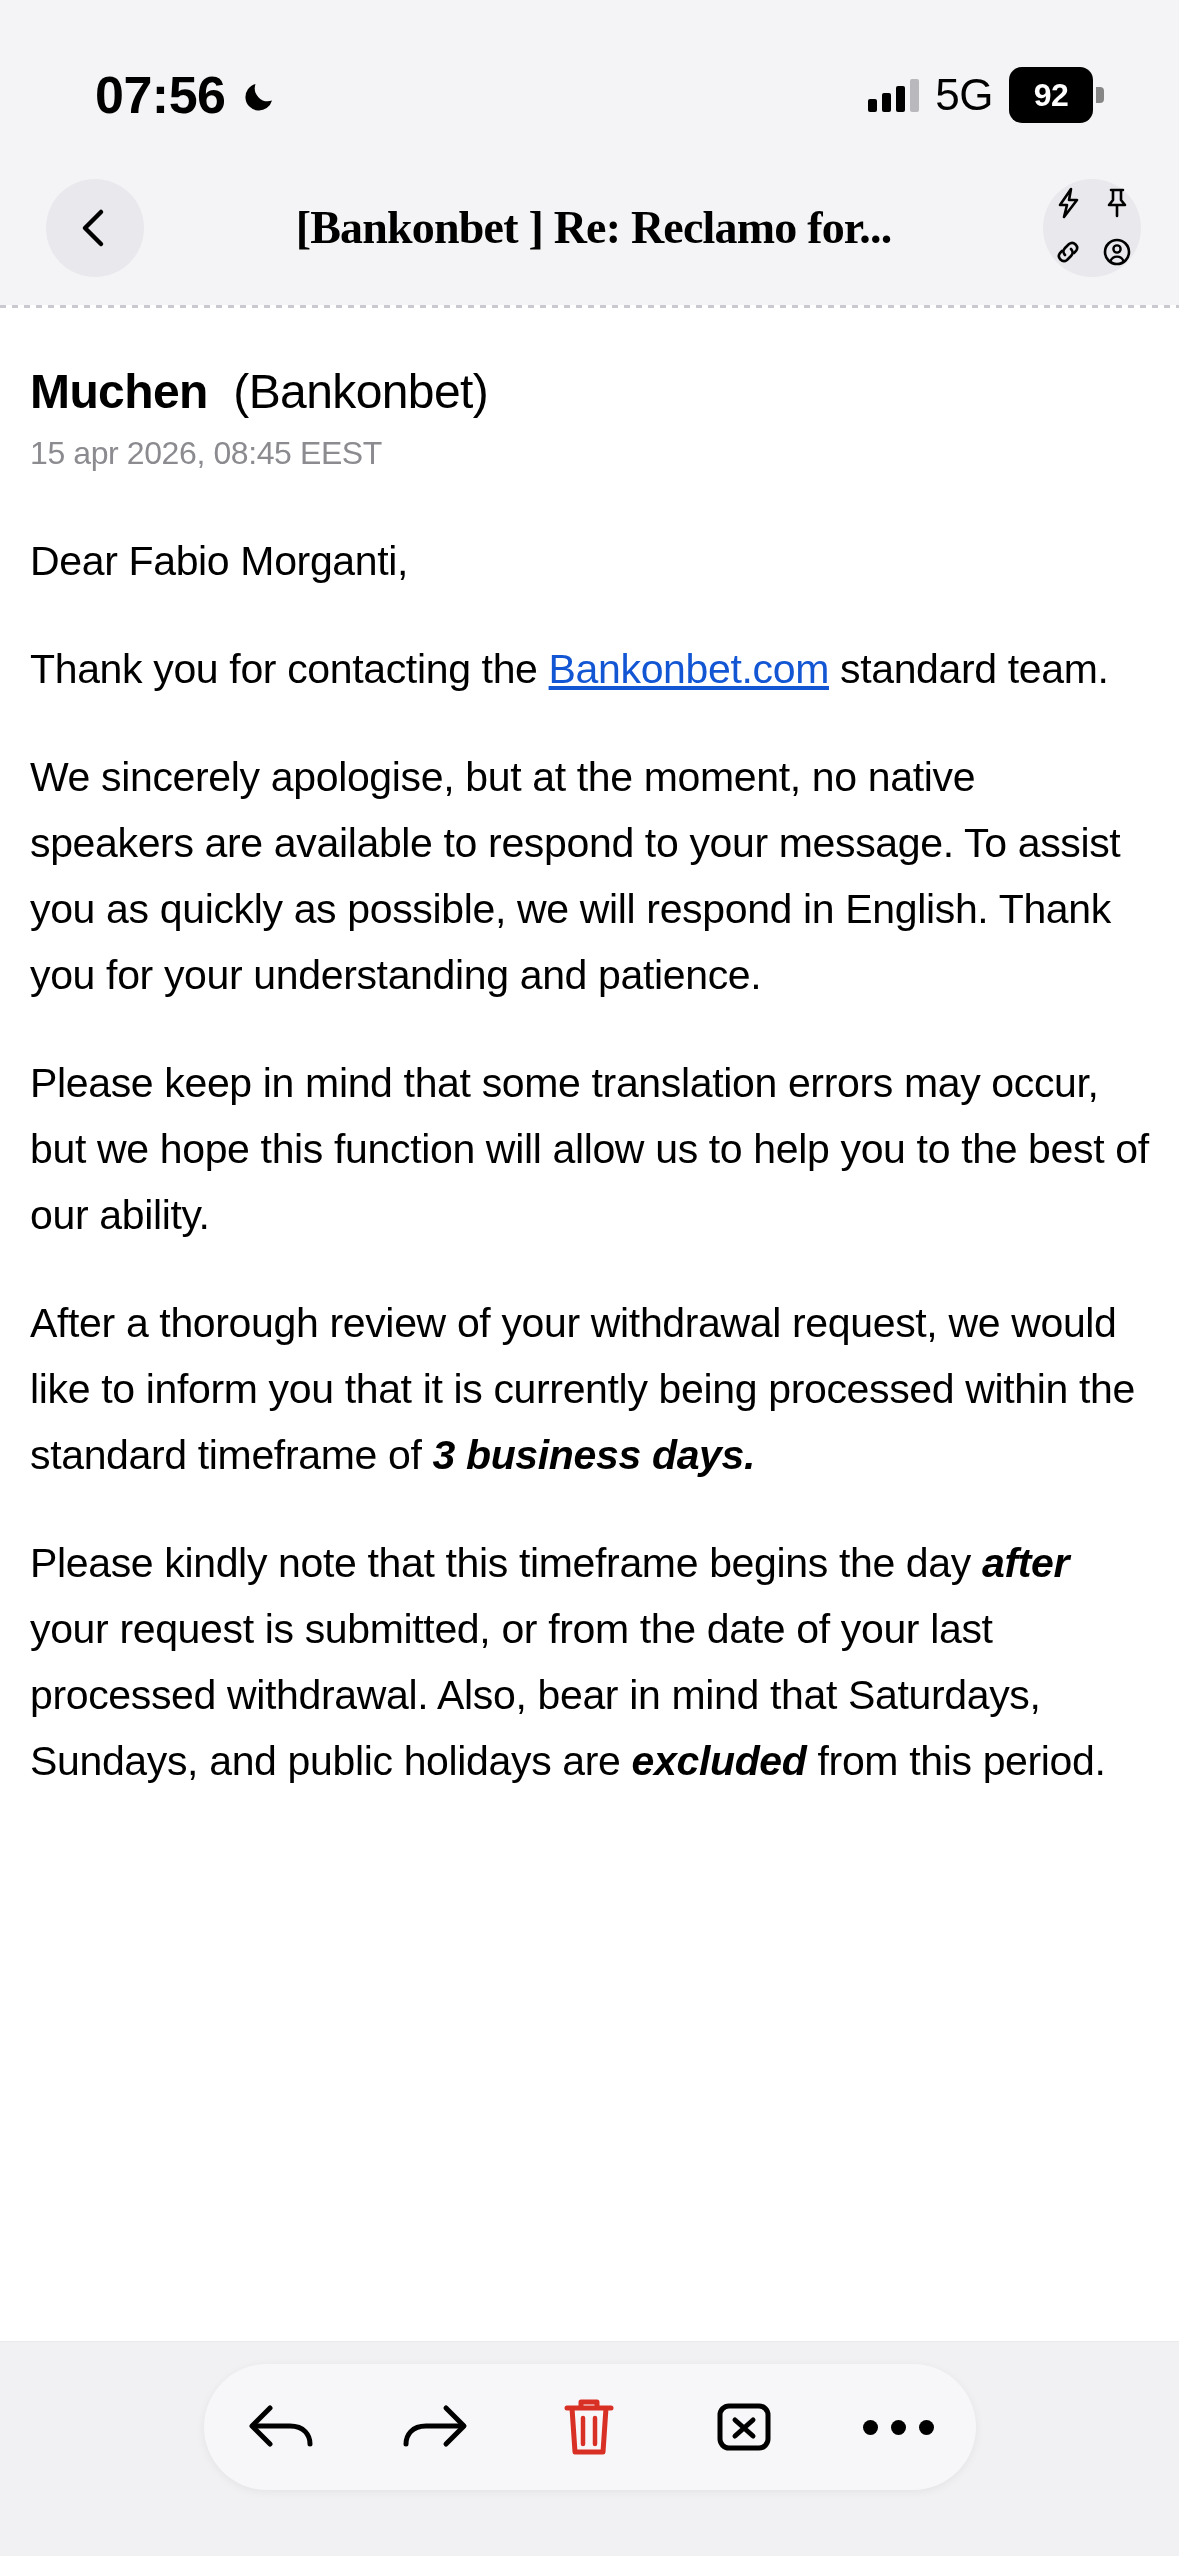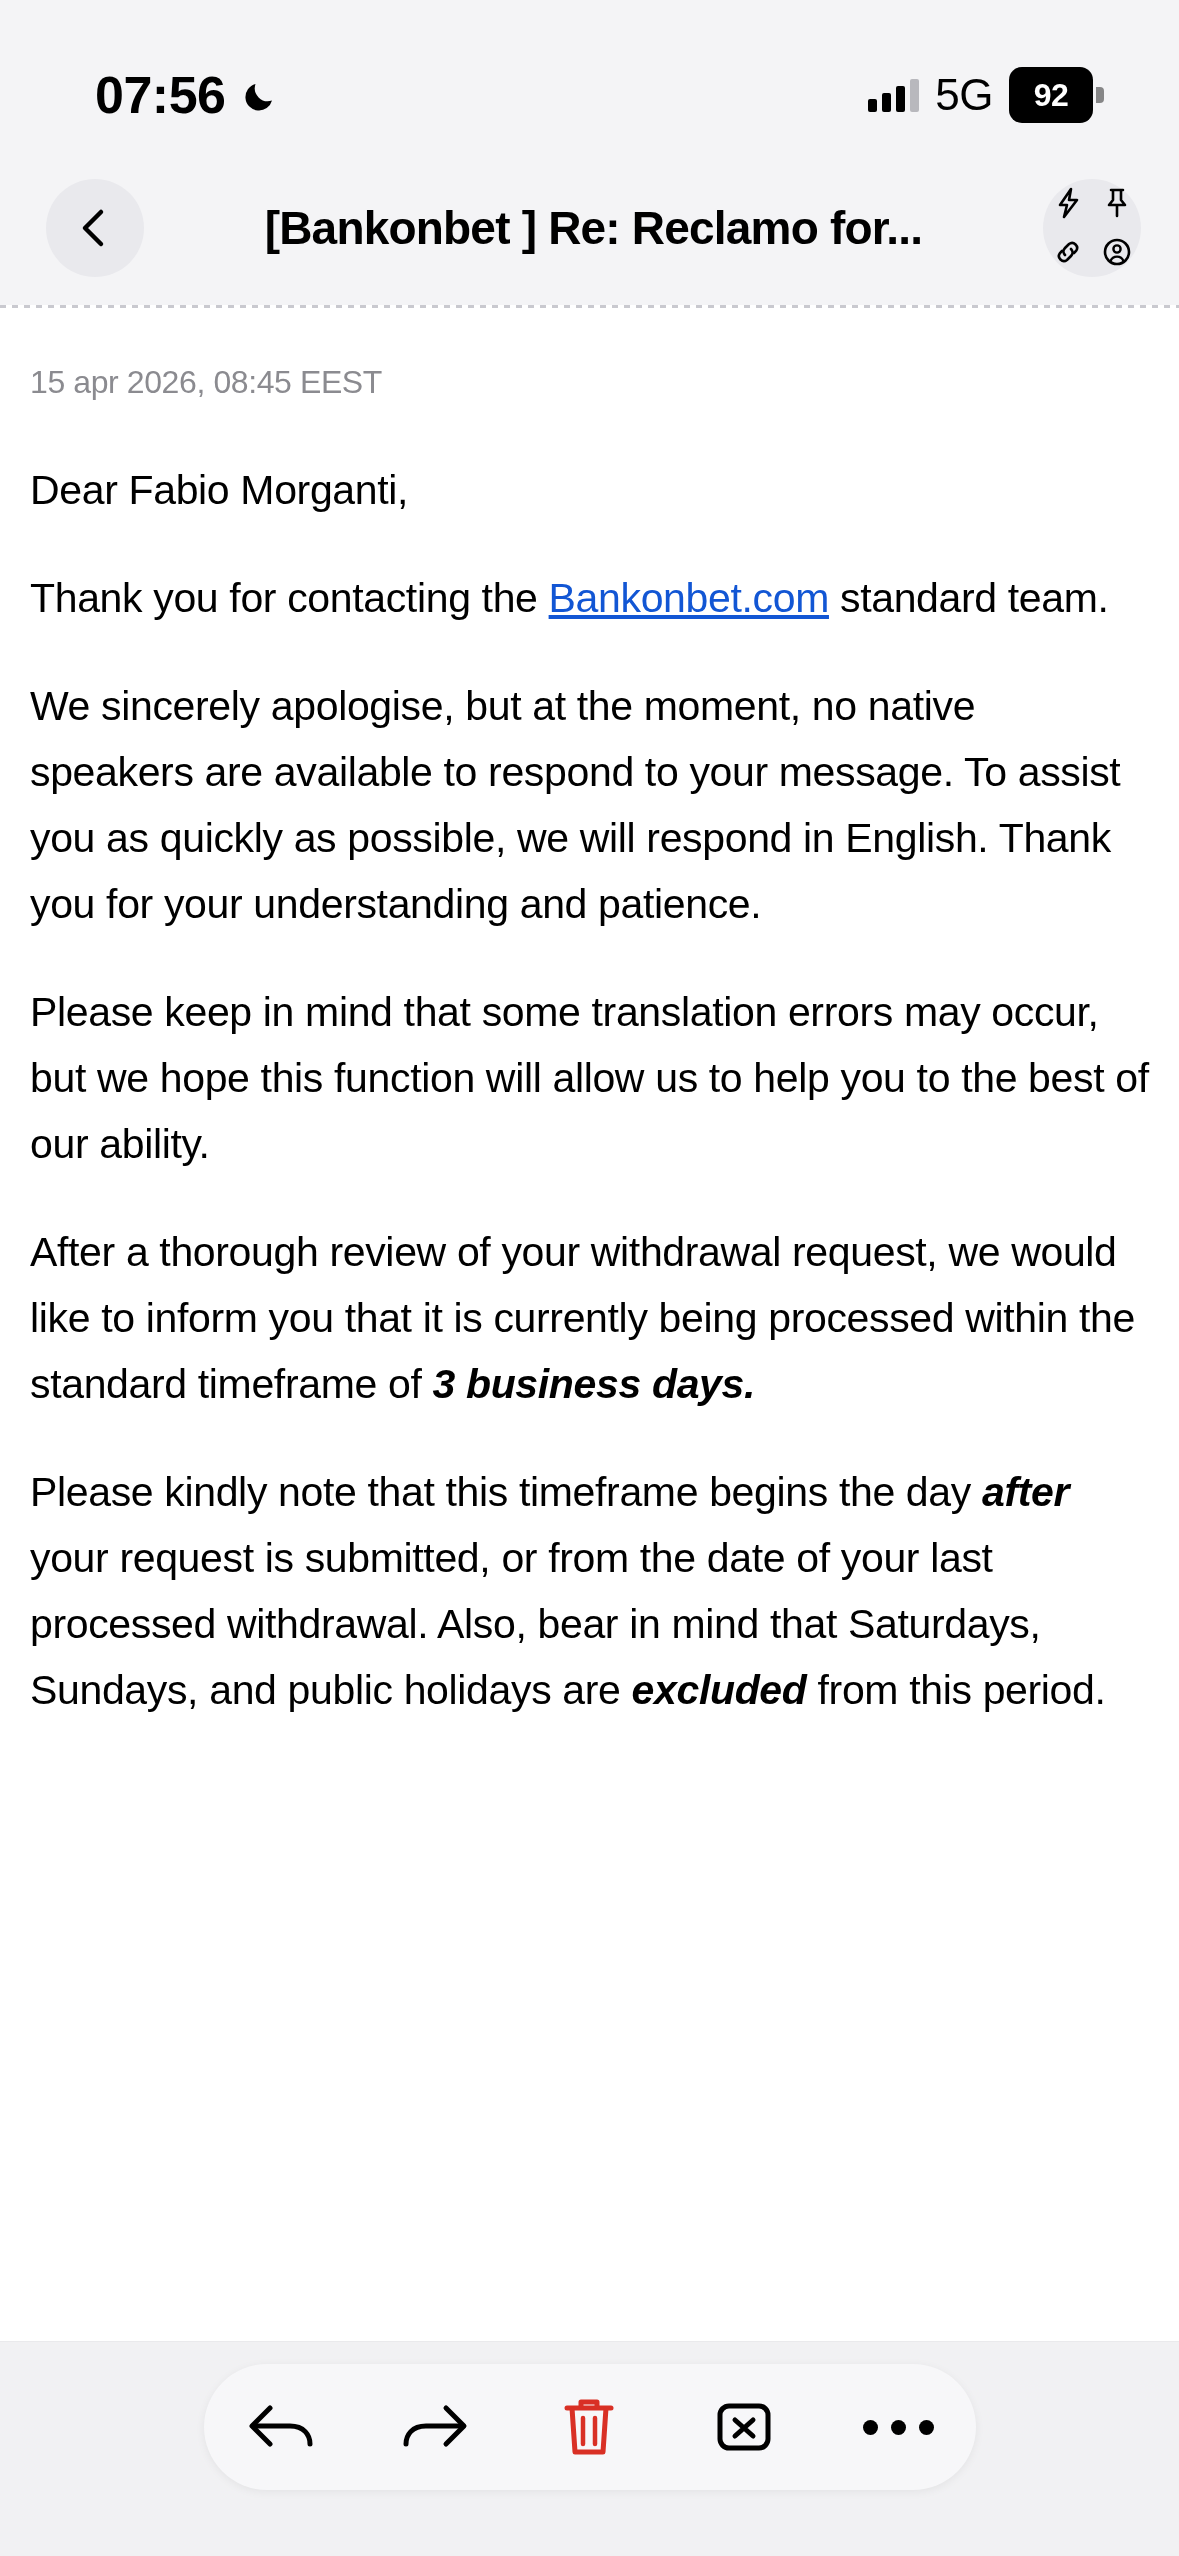--- a/index.html
+++ b/index.html
@@ -104,20 +104,21 @@
 
   
   .navbar {
     height: 155px;
     background: #f4f4f6;
     display: flex;
     align-items: center;
     padding: 0 38px 0 46px;
     flex: 0 0 auto;
     position: relative;
+    font-family: Liberation Serif, serif;
   }
   .back-btn {
     width: 98px;
     height: 98px;
     border-radius: 50%;
     background: #e9e9ed;
     display: flex;
     align-items: center;
     justify-content: center;
     flex: 0 0 auto;
@@ -290,20 +291,24 @@
             <circle cx="15" cy="12" r="3.6" fill="none" stroke="#000" stroke-width="2.4"></circle>
             <path d="M8.5 24a7 7 0 0 1 13 0" fill="none" stroke="#000" stroke-width="2.4"></path>
           </svg>
       </div>
     </div>
   </div>
 
   <div class="hairline"></div>
 
   <div class="content">
+    <div class="sender-line">
+      <span class="sender-name">Muchen</span>
+      <span>&nbsp;</span><span class="sender-org">(Bankonbet)</span>
+    </div>
     <div class="timestamp">15 apr 2026, 08:45 EEST</div>
 
     <div class="para">Dear Fabio Morganti,</div>
 
     <div class="para">
       <span>Thank you for contacting the </span><a class="link" href="#">Bankonbet.com</a><span> standard team.</span>
     </div>
 
     <div class="para">We sincerely apologise, but at the moment, no native speakers are available to respond to your message. To assist you as quickly as possible, we will respond in English. Thank you for your understanding and patience.</div>
 

